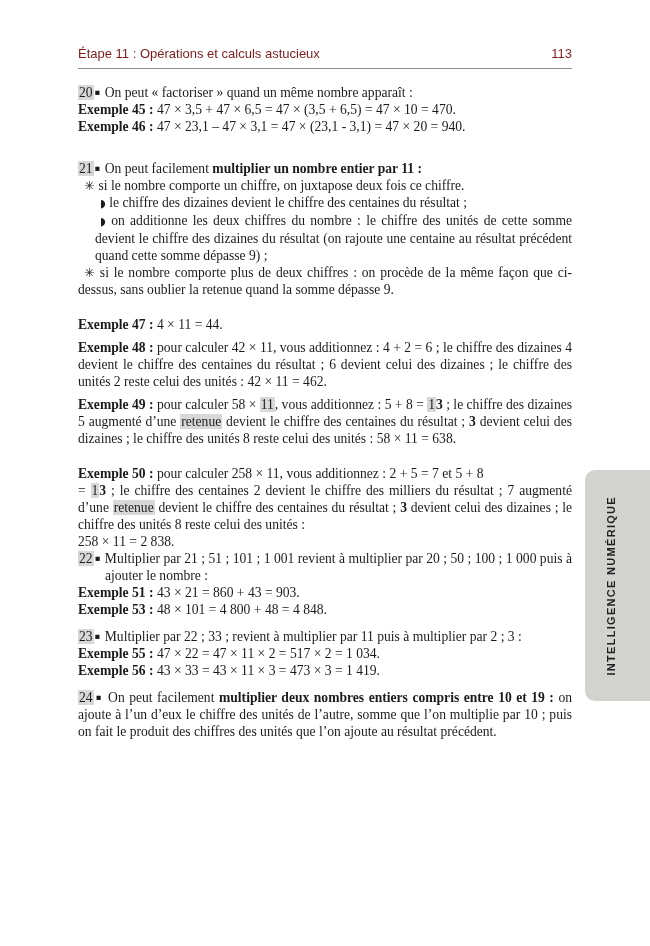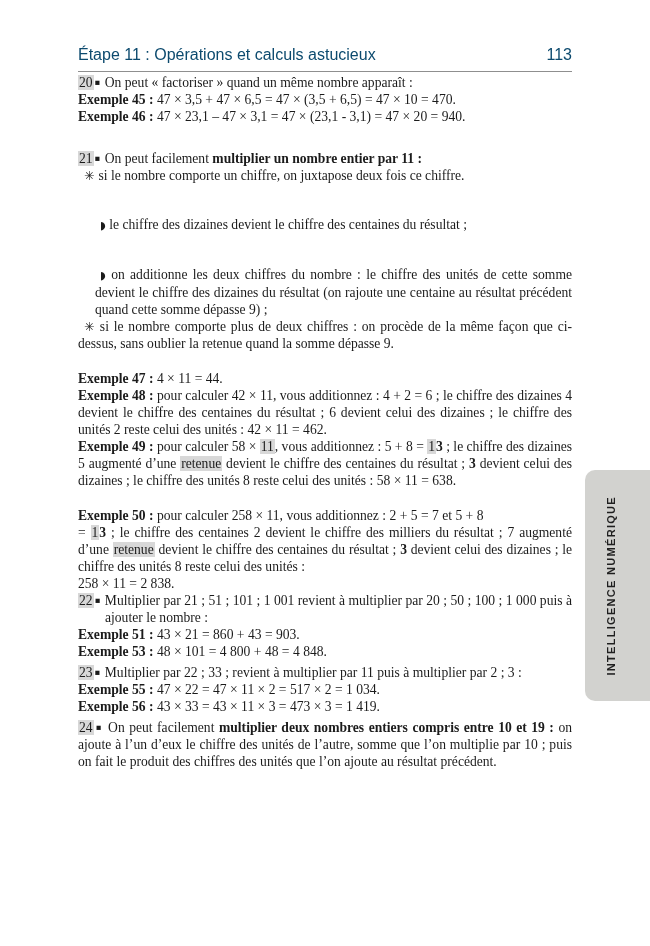--- a/index.html
+++ b/index.html
@@ -5,35 +5,35 @@
   html,body{margin:0;padding:0;}
   body{
     width:650px;height:946px;background:#ffffff;
     font-family:"Liberation Serif", serif;color:#1b1b1b;
     position:relative;overflow:hidden;
   }
   .page{position:relative;width:650px;height:946px;background:#fff;}
   .header{
     position:absolute;left:78px;top:46px;width:494px;
     display:flex;justify-content:space-between;align-items:baseline;
-    font-family:"Liberation Sans", sans-serif;font-size:16px;color:#0c4a6e;
+    font-family:"Liberation Sans", sans-serif;font-size:13px;color:#7f1d1d;
     padding-bottom:7px;border-bottom:1px solid #8f8f8f;
   }
   .content{
-    position:absolute;left:78px;top:74px;width:494px;
+    position:absolute;left:78px;top:84px;width:494px;
     font-size:13.6px;line-height:17px;text-align:justify;
   }
   .blk{margin:0;}
   .gap-xs{margin-top:18px;}
-  .gap-sm{}
-  .gap-md{margin-top:4px;}
+  .gap-sm{margin-top:6px;}
+  .gap-md{margin-top:10px;}
   .gap-lg{margin-top:25px;}
   .gap-xl{}
   .star{text-indent:6px;}
-  .sub{padding-left:17px;text-indent:5px;margin-top:32px;}
+  .sub{padding-left:17px;text-indent:5px;}
   .hang{padding-left:27px;text-indent:-27px;}
   .s-p{}
   .s-b{font-weight:bold;}
   .s-h{background:#d8d8d8;padding:0 1px;}
   .s-sq{font-family:"DejaVu Sans", sans-serif;font-size:8.5px;vertical-align:2px;margin:0 1px 0 1px;}
   .s-st{font-family:"DejaVu Sans", sans-serif;font-size:12.5px;}
   .s-sb{font-family:"DejaVu Sans", sans-serif;font-size:11px;}
   .side-tab{
     position:absolute;right:0;top:470px;width:65px;height:231px;
     background:#d2d2cf;border-radius:10px 0 0 10px;

